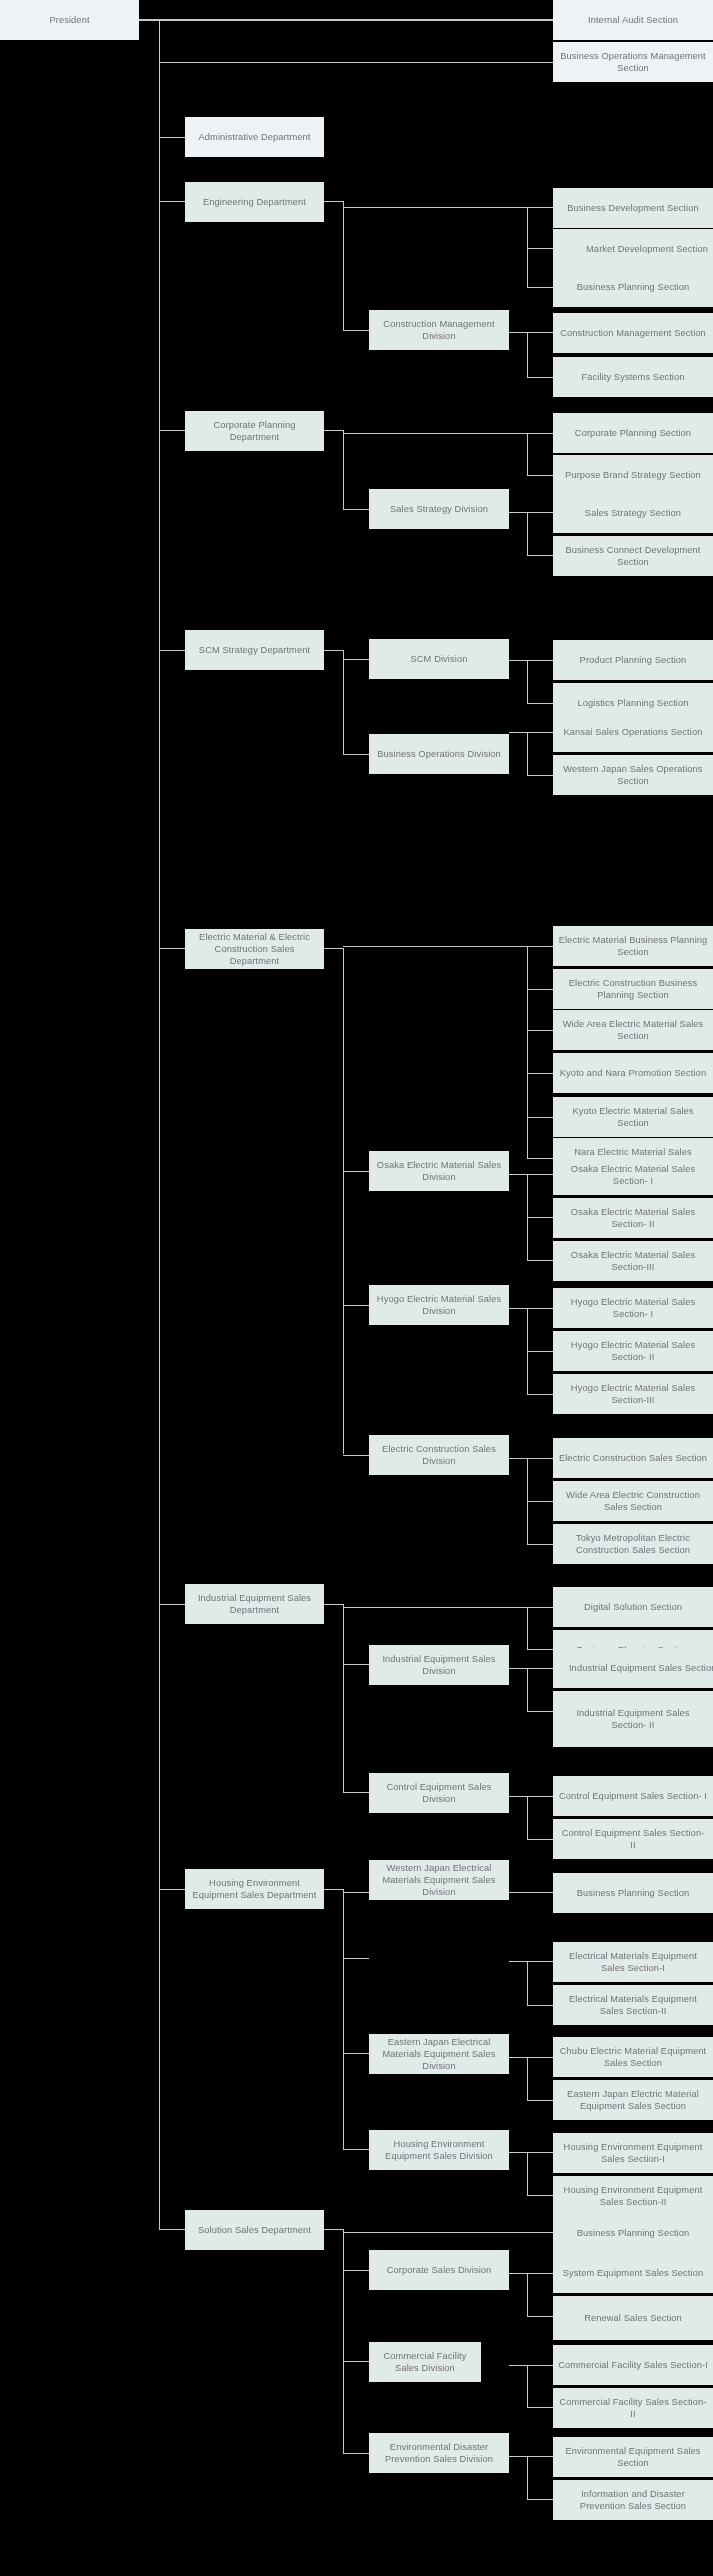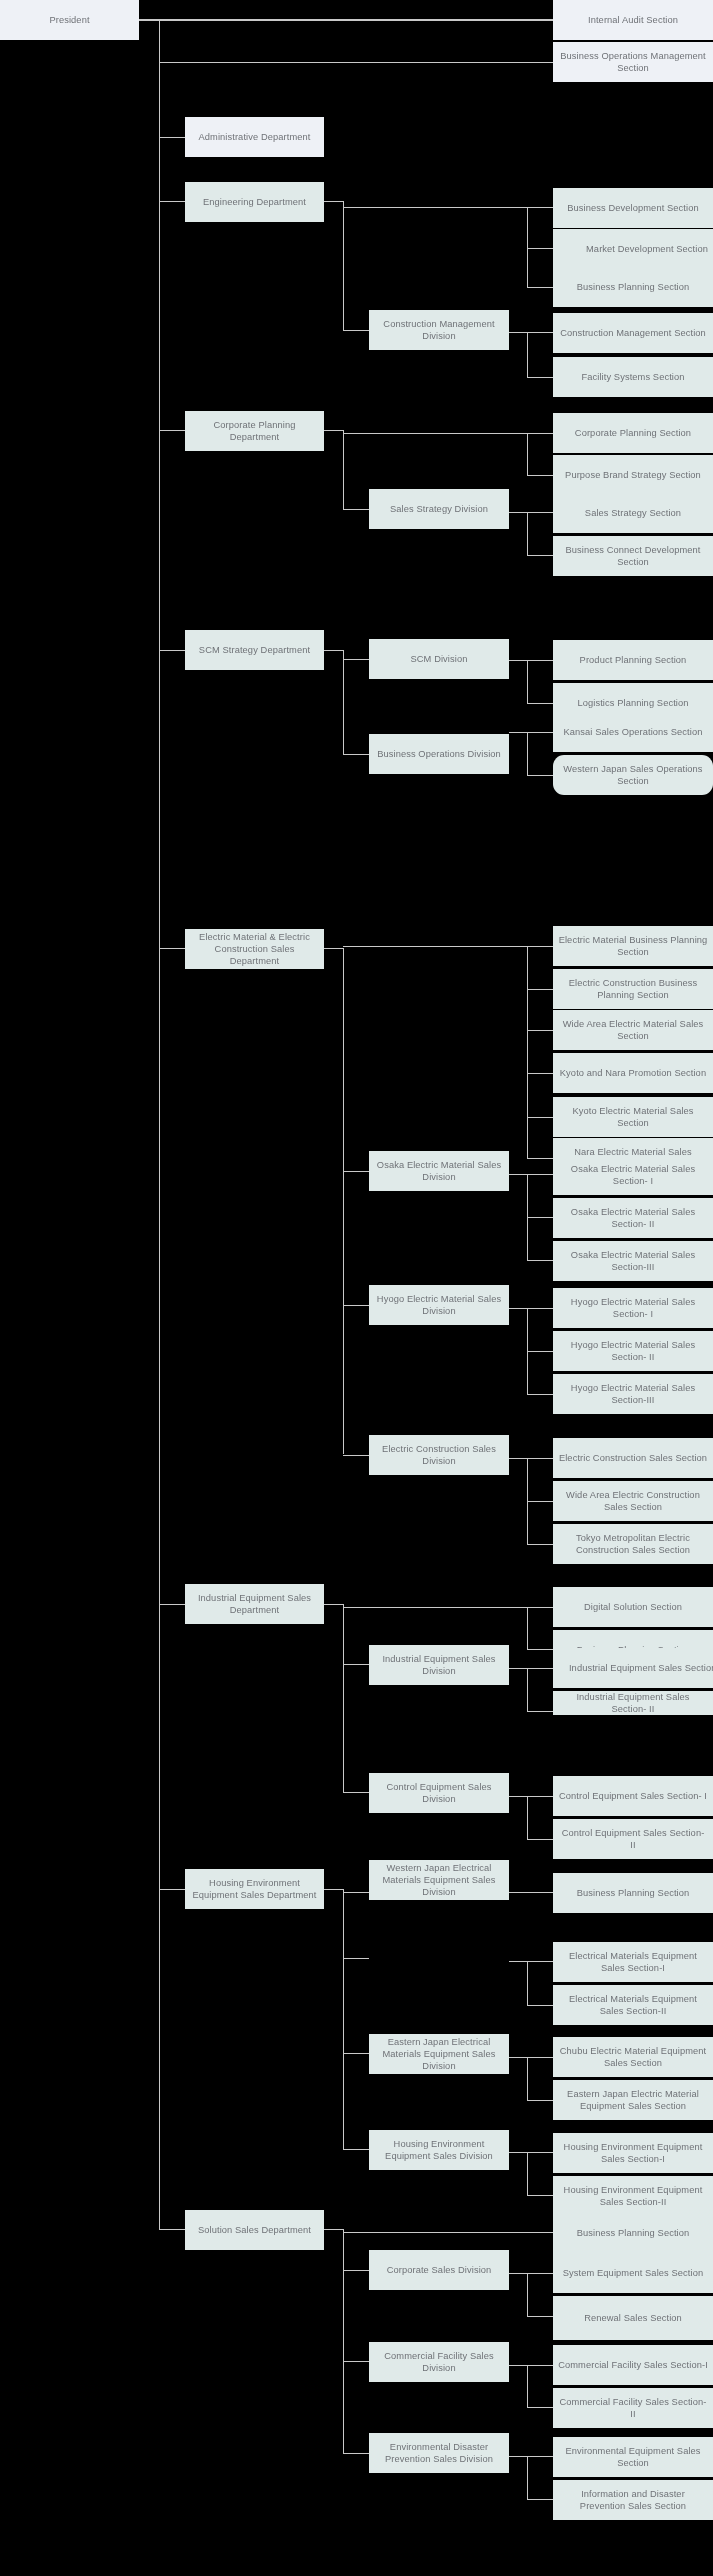--- a/index.html
+++ b/index.html
@@ -85,21 +85,21 @@
     <div class="box" style="left: 553px; top: 640px; width: 160px; height: 40px;">Product Planning Section</div>
     <div class="ln h" style="left: 509px; top: 660px; width: 44px;"></div>
     <div class="box" style="left: 553px; top: 683px; width: 160px; height: 40px;">Logistics Planning Section</div>
     <div class="ln h" style="left: 527px; top: 703px; width: 26px;"></div>
     <div class="ln h" style="left: 509px; top: 660px; width: 18px;"></div>
     <div class="ln v" style="left: 527px; top: 660px; height: 43px;"></div>
     <div class="box" style="left: 369px; top: 734px; width: 140px; height: 40px;">Business Operations Division</div>
     <div class="ln h" style="left: 343px; top: 754px; width: 26px;"></div>
     <div class="box" style="left: 553px; top: 712px; width: 160px; height: 40px;">Kansai Sales Operations Section</div>
     <div class="ln h" style="left: 509px; top: 732px; width: 44px;"></div>
-    <div class="box" style="left: 553px; top: 755px; width: 160px; height: 40px; border-radius: 11px;">Western Japan Sales Operations Section</div>
+    <div class="box" style="left: 553px; top: 755px; width: 160px; height: 40px;">Western Japan Sales Operations Section</div>
     <div class="ln h" style="left: 527px; top: 775px; width: 26px;"></div>
     <div class="ln h" style="left: 509px; top: 732px; width: 18px;"></div>
     <div class="ln v" style="left: 527px; top: 732px; height: 43px;"></div>
     <div class="ln v" style="left: 343px; top: 650px; height: 104px;"></div>
     <div class="box" style="left: 185px; top: 929px; width: 139px; height: 40px;">Electric Material &amp; Electric Construction Sales Department</div>
     <div class="ln h" style="left: 159px; top: 948px; width: 26px;"></div>
     <div class="ln h" style="left: 324px; top: 948px; width: 18.6px;"></div>
     <div class="box" style="left: 553px; top: 926px; width: 160px; height: 40px;">Electric Material Business Planning Section</div>
     <div class="ln h" style="left: 343px; top: 946px; width: 210px;"></div>
     <div class="box" style="left: 553px; top: 969px; width: 160px; height: 40px;">Electric Construction Business Planning Section</div>
@@ -155,21 +155,21 @@
     <div class="box" style="left: 553px; top: 1587px; width: 160px; height: 40px;">Digital Solution Section</div>
     <div class="ln h" style="left: 343px; top: 1607px; width: 210px;"></div>
     <div class="box" style="left: 553px; top: 1630px; width: 160px; height: 40px;">Business Planning Section</div>
     <div class="ln h" style="left: 527px; top: 1649px; width: 26px;"></div>
     <div class="ln v" style="left: 527px; top: 1607px; height: 42px;"></div>
     <div class="ln h" style="left: 343px; top: 1607px; width: 184px;"></div>
     <div class="box" style="left: 369px; top: 1645px; width: 140px; height: 40px;">Industrial Equipment Sales Division</div>
     <div class="ln h" style="left: 343px; top: 1664px; width: 26px;"></div>
     <div class="box" style="left: 553px; top: 1648px; width: 188px; height: 40px;">Industrial Equipment Sales Section- I</div>
     <div class="ln h" style="left: 509px; top: 1668px; width: 44px;"></div>
-    <div class="box" style="left: 553px; top: 1691px; width: 160px; height: 24px;">Industrial Equipment Sales Section- II</div>
+    <div class="box" style="left: 553px; top: 1691px; width: 160px; height: 56px;">Industrial Equipment Sales Section- II</div>
     <div class="ln h" style="left: 527px; top: 1711px; width: 26px;"></div>
     <div class="ln h" style="left: 509px; top: 1668px; width: 18px;"></div>
     <div class="ln v" style="left: 527px; top: 1668px; height: 43px;"></div>
     <div class="box" style="left: 369px; top: 1773px; width: 140px; height: 40px;">Control Equipment Sales Division</div>
     <div class="ln h" style="left: 343px; top: 1792px; width: 26px;"></div>
     <div class="box" style="left: 553px; top: 1776px; width: 160px; height: 40px;">Control Equipment Sales Section- I</div>
     <div class="ln h" style="left: 509px; top: 1796px; width: 44px;"></div>
     <div class="box" style="left: 553px; top: 1819px; width: 160px; height: 40px;">Control Equipment Sales Section- II</div>
     <div class="ln h" style="left: 527px; top: 1839px; width: 26px;"></div>
     <div class="ln h" style="left: 509px; top: 1796px; width: 18px;"></div>
@@ -211,21 +211,21 @@
     <div class="box" style="left: 553px; top: 2213px; width: 160px; height: 40px;">Business Planning Section</div>
     <div class="ln h" style="left: 343px; top: 2232px; width: 210px;"></div>
     <div class="box" style="left: 369px; top: 2250px; width: 140px; height: 40px;">Corporate Sales Division</div>
     <div class="ln h" style="left: 343px; top: 2270px; width: 26px;"></div>
     <div class="box" style="left: 553px; top: 2253px; width: 160px; height: 40px;">System Equipment Sales Section</div>
     <div class="ln h" style="left: 509px; top: 2273px; width: 44px;"></div>
     <div class="box" style="left: 553px; top: 2296px; width: 160px; height: 44px;">Renewal Sales Section</div>
     <div class="ln h" style="left: 527px; top: 2316px; width: 26px;"></div>
     <div class="ln h" style="left: 509px; top: 2273px; width: 18px;"></div>
     <div class="ln v" style="left: 527px; top: 2273px; height: 43px;"></div>
-    <div class="box" style="left: 369px; top: 2342px; width: 140px; height: 40px;">Commercial Facility Sales Division</div>
+    <div class="box" style="left: 369px; top: 2342px; width: 112px; height: 40px;">Commercial Facility Sales Division</div>
     <div class="ln h" style="left: 343px; top: 2361px; width: 26px;"></div>
     <div class="box" style="left: 553px; top: 2345px; width: 160px; height: 40px;">Commercial Facility Sales Section-I</div>
     <div class="ln h" style="left: 509px; top: 2365px; width: 44px;"></div>
     <div class="box" style="left: 553px; top: 2388px; width: 160px; height: 40px;">Commercial Facility Sales Section-II</div>
     <div class="ln h" style="left: 527px; top: 2407px; width: 26px;"></div>
     <div class="ln h" style="left: 509px; top: 2365px; width: 18px;"></div>
     <div class="ln v" style="left: 527px; top: 2365px; height: 43px;"></div>
     <div class="box" style="left: 369px; top: 2433px; width: 140px; height: 40px;">Environmental Disaster Prevention Sales Division</div>
     <div class="ln h" style="left: 343px; top: 2453px; width: 26px;"></div>
     <div class="box" style="left: 553px; top: 2437px; width: 160px; height: 40px;">Environmental Equipment Sales Section</div>

